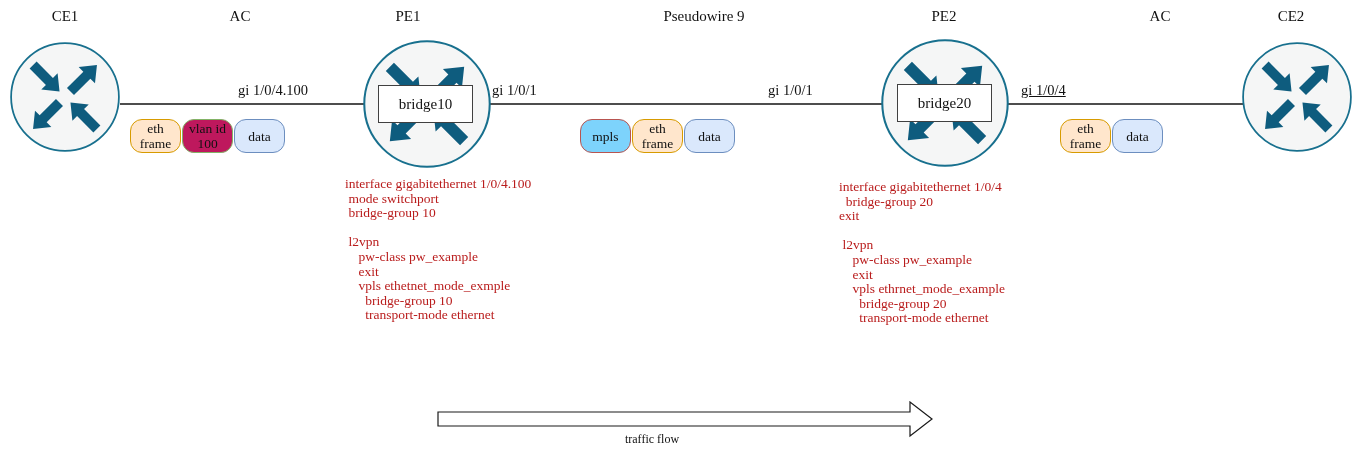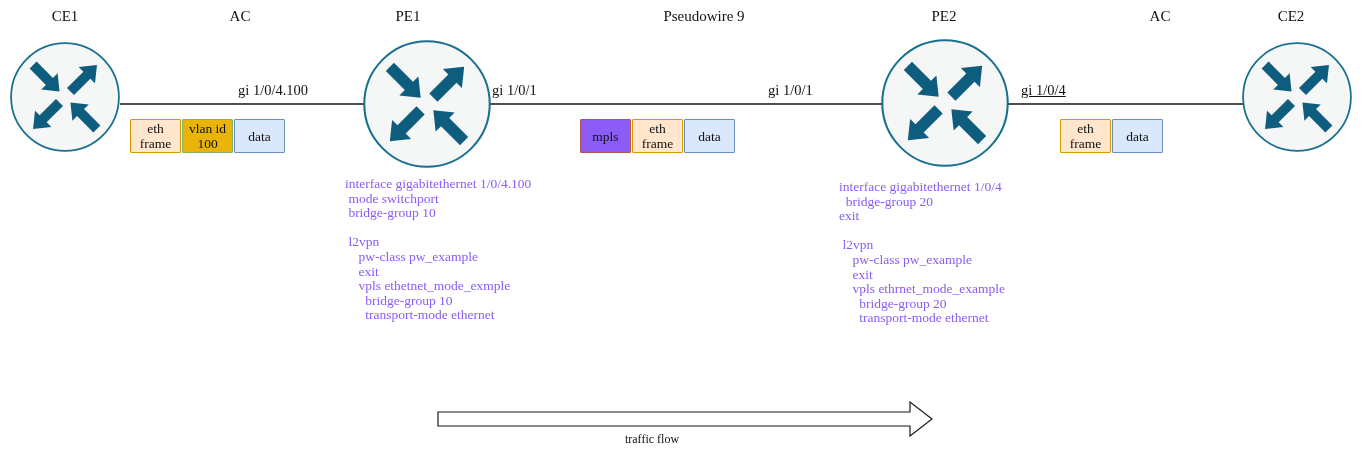--- a/index.html
+++ b/index.html
@@ -11,26 +11,26 @@
   .gilabel.r{text-align:left;}
 
   .link{position:absolute;height:1.6px;background:#4d4d4d;}
 
   .router{position:absolute;}
 
   .bridgebox{position:absolute;background:#ffffff;border:1.6px solid #404040;
     display:flex;align-items:center;justify-content:center;font-size:15px;box-sizing:border-box;}
 
   .framegroup{position:absolute;display:flex;gap:1px;}
-  .frame{box-sizing:border-box;width:51px;min-height:34px;border:1px solid #999;border-radius:1px;
+  .frame{box-sizing:border-box;width:51px;min-height:34px;border:1px solid #999;border-radius:12px;
     display:flex;align-items:center;justify-content:center;text-align:center;
     font-size:13.5px;line-height:15px;padding:1px 2px;}
 
   .cfg{position:absolute;margin:0;font-family:"Liberation Serif","DejaVu Serif",serif;
-    font-size:13.5px;line-height:14.6px;white-space:pre;color:#8b5cf6;}
+    font-size:13.5px;line-height:14.6px;white-space:pre;color:#b91c1c;}
 
   .flowlabel{position:absolute;font-size:12px;text-align:center;white-space:nowrap;}
 
   svg{display:block;}
   .router-arrow{fill:var(--router-arrow,#0e5c7e);}
   .router-circle{fill:var(--router-fill,#f5f6f6);stroke:var(--router-stroke,#18708e);stroke-width:1.6;}
 </style>
 </head>
 <body>
 
@@ -65,48 +65,54 @@
 
   <div class="router" style="left:363px;top:40px;">
     <svg width="128" height="128" viewBox="0 0 100 100">
       <circle class="router-circle" cx="50" cy="50" r="49"></circle>
       <polygon class="router-arrow" transform="translate(21,21) rotate(45)" points="0,-4.5 21,-4.5 21,-10.5 34,0 21,10.5 21,4.5 0,4.5"></polygon>
       <polygon class="router-arrow" transform="translate(55,45) rotate(-45)" points="0,-4.5 21,-4.5 21,-10.5 34,0 21,10.5 21,4.5 0,4.5"></polygon>
       <polygon class="router-arrow" transform="translate(45,55) rotate(135)" points="0,-4.5 21,-4.5 21,-10.5 34,0 21,10.5 21,4.5 0,4.5"></polygon>
       <polygon class="router-arrow" transform="translate(79,79) rotate(-135)" points="0,-4.5 21,-4.5 21,-10.5 34,0 21,10.5 21,4.5 0,4.5"></polygon>
     </svg>
   </div>
+  <div class="bridgebox" style="left:378px;top:85px;width:95px;height:38px;">
+    <span>bridge10</span>
+  </div>
 
   <div class="router" style="left:881px;top:39px;">
     <svg width="128" height="128" viewBox="0 0 100 100">
       <circle class="router-circle" cx="50" cy="50" r="49"></circle>
       <polygon class="router-arrow" transform="translate(21,21) rotate(45)" points="0,-4.5 21,-4.5 21,-10.5 34,0 21,10.5 21,4.5 0,4.5"></polygon>
       <polygon class="router-arrow" transform="translate(55,45) rotate(-45)" points="0,-4.5 21,-4.5 21,-10.5 34,0 21,10.5 21,4.5 0,4.5"></polygon>
       <polygon class="router-arrow" transform="translate(45,55) rotate(135)" points="0,-4.5 21,-4.5 21,-10.5 34,0 21,10.5 21,4.5 0,4.5"></polygon>
       <polygon class="router-arrow" transform="translate(79,79) rotate(-135)" points="0,-4.5 21,-4.5 21,-10.5 34,0 21,10.5 21,4.5 0,4.5"></polygon>
     </svg>
+  </div>
+  <div class="bridgebox" style="left:897px;top:84px;width:95px;height:38px;">
+    <span>bridge20</span>
   </div>
 
   <div class="router" style="left:1242px;top:42px;">
     <svg width="110" height="110" viewBox="0 0 100 100">
       <circle class="router-circle" cx="50" cy="50" r="49"></circle>
       <polygon class="router-arrow" transform="translate(21,21) rotate(45)" points="0,-4.5 21,-4.5 21,-10.5 34,0 21,10.5 21,4.5 0,4.5"></polygon>
       <polygon class="router-arrow" transform="translate(55,45) rotate(-45)" points="0,-4.5 21,-4.5 21,-10.5 34,0 21,10.5 21,4.5 0,4.5"></polygon>
       <polygon class="router-arrow" transform="translate(45,55) rotate(135)" points="0,-4.5 21,-4.5 21,-10.5 34,0 21,10.5 21,4.5 0,4.5"></polygon>
       <polygon class="router-arrow" transform="translate(79,79) rotate(-135)" points="0,-4.5 21,-4.5 21,-10.5 34,0 21,10.5 21,4.5 0,4.5"></polygon>
     </svg>
   </div>
 
   <div class="framegroup" style="left:130px;top:119px;">
     <div class="frame" style="background: rgb(255, 230, 204); border-color: rgb(215, 155, 0);">eth frame</div>
-    <div class="frame" style="background: #eab308; border-color: rgb(130, 179, 102); text-align: center;">vlan id 100</div>
+    <div class="frame" style="background: #be185d; border-color: rgb(130, 179, 102); text-align: center;">vlan id 100</div>
     <div class="frame" style="background: rgb(218, 232, 252); border-color: rgb(108, 142, 191);">data</div>
   </div>
   <div class="framegroup" style="left:580px;top:119px;">
-    <div class="frame" style="background: #8b5cf6; border-color: rgb(184, 84, 80);">mpls</div>
+    <div class="frame" style="background: #7dd3fc; border-color: rgb(184, 84, 80);">mpls</div>
     <div class="frame" style="background: rgb(255, 230, 204); border-color: rgb(215, 155, 0);">eth frame</div>
     <div class="frame" style="background: rgb(218, 232, 252); border-color: rgb(108, 142, 191);">data</div>
   </div>
   <div class="framegroup" style="left:1060px;top:119px;">
     <div class="frame" style="background: rgb(255, 230, 204); border-color: rgb(215, 155, 0);">eth frame</div>
     <div class="frame" style="background: rgb(218, 232, 252); border-color: rgb(108, 142, 191);">data</div>
   </div>
 
   <pre class="cfg" style="left:345px;top:177px;">interface gigabitethernet 1/0/4.100
  mode switchport

